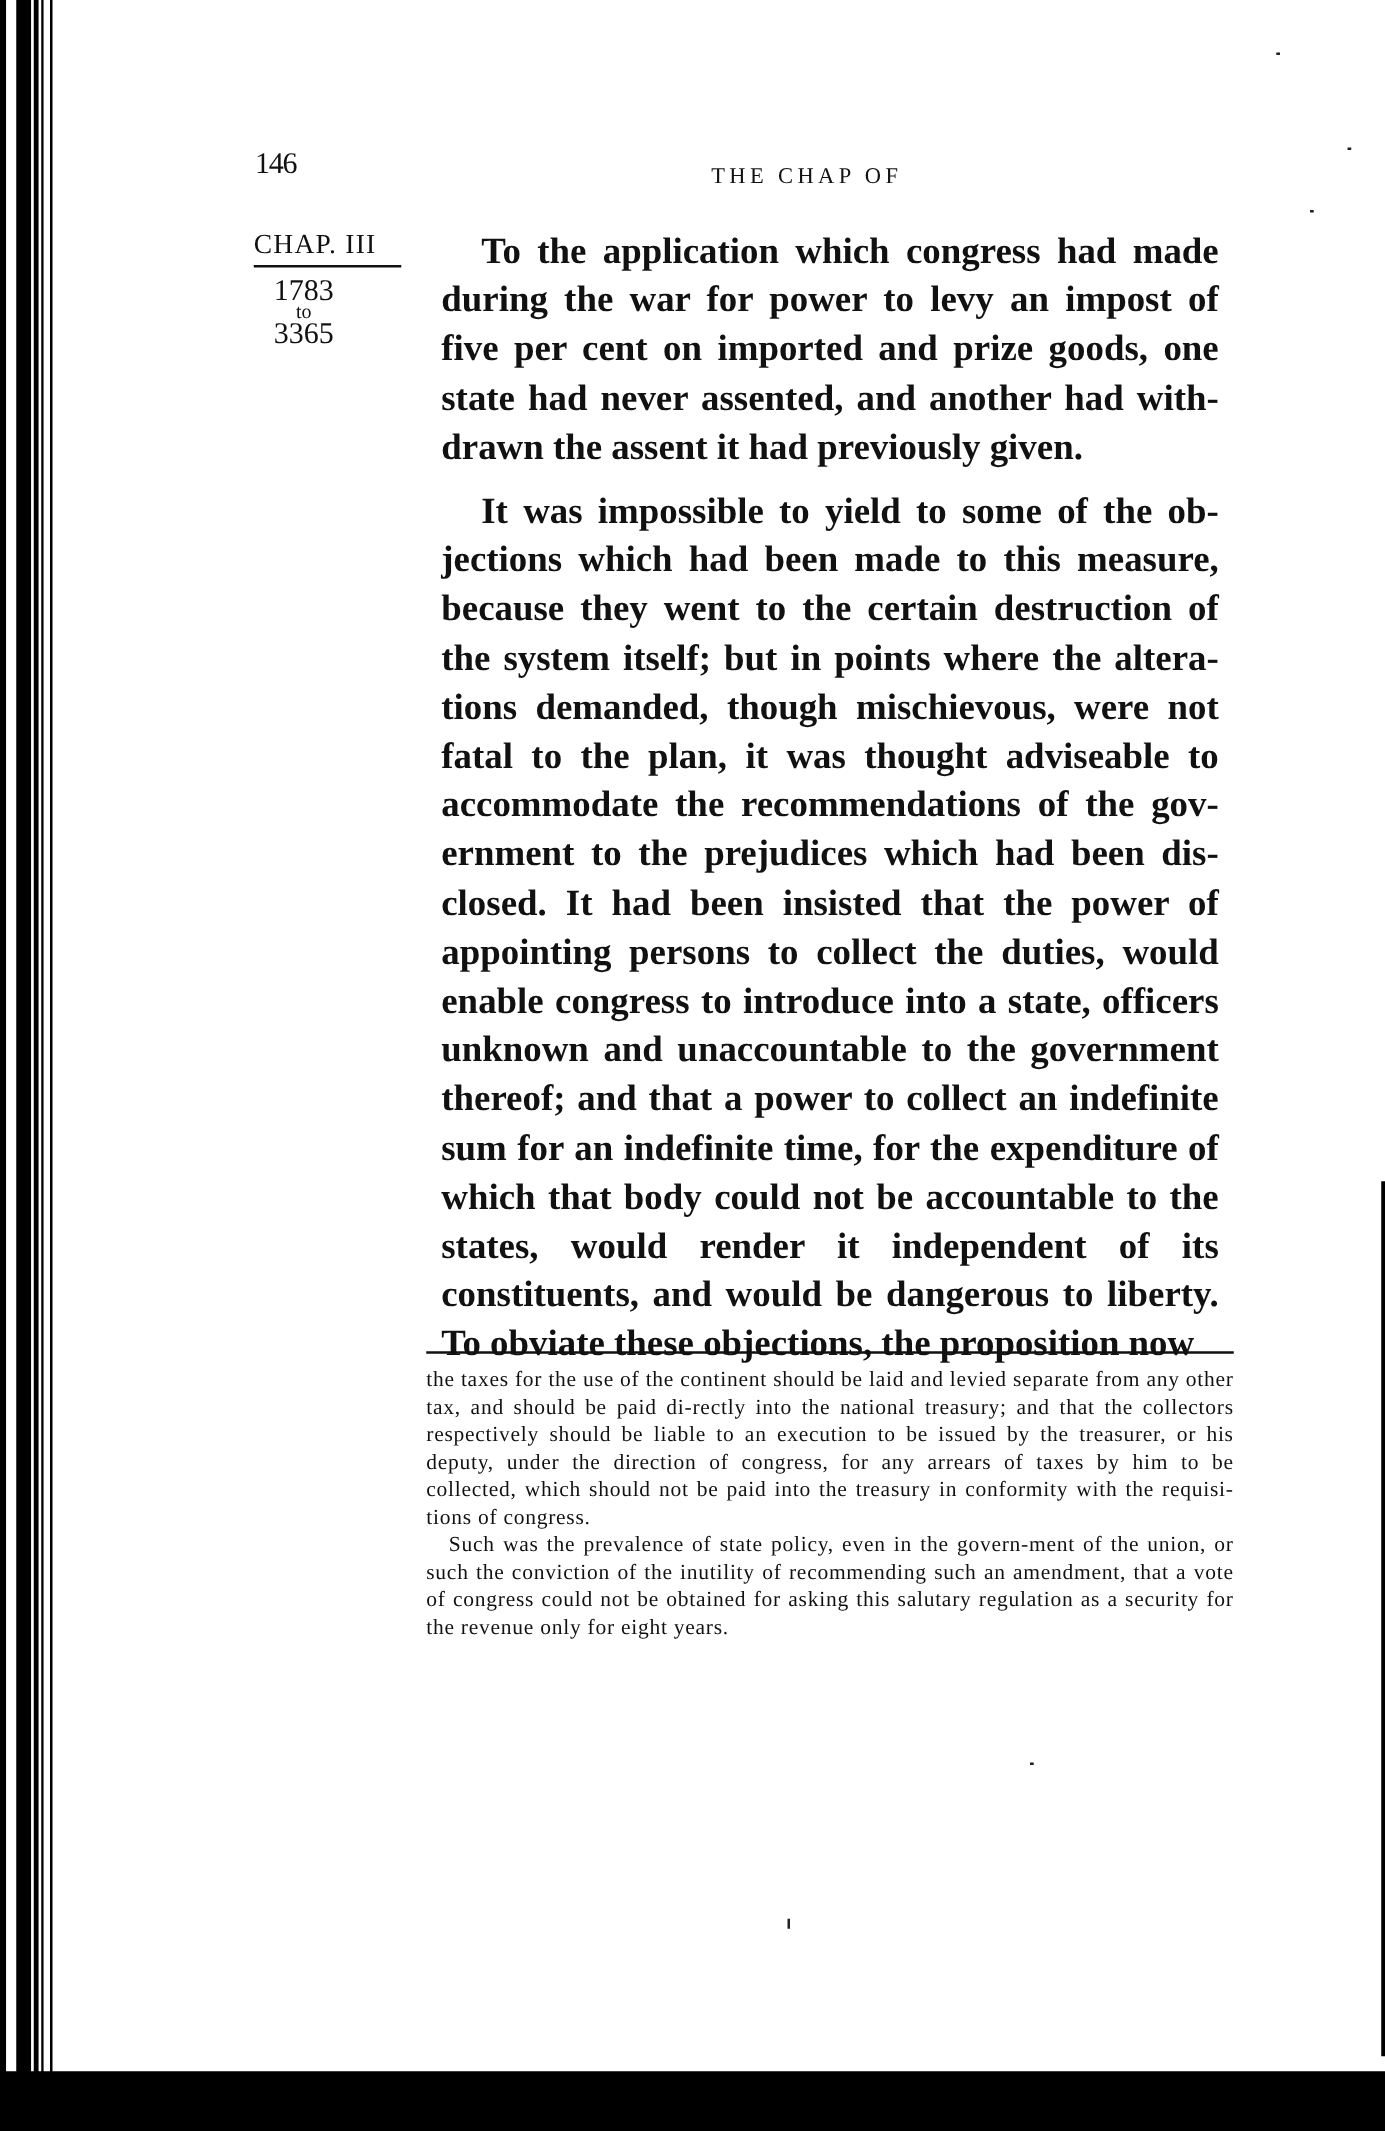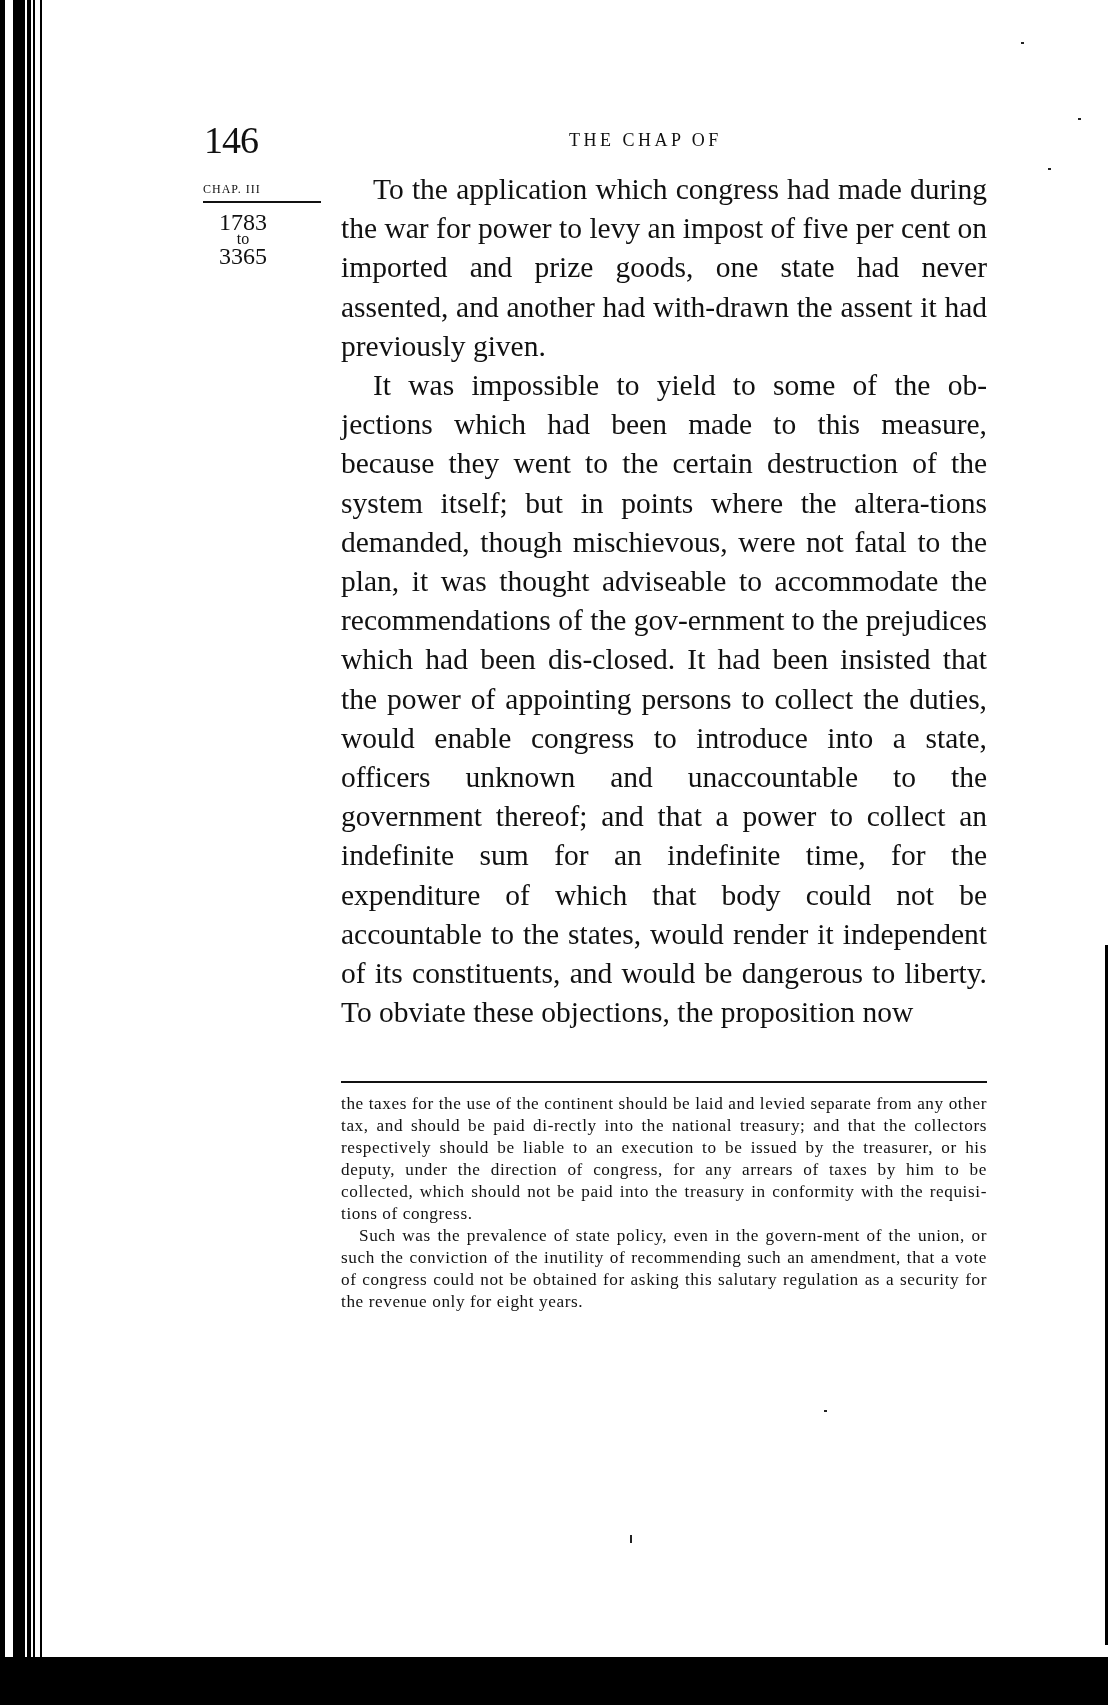--- a/index.html
+++ b/index.html
@@ -9,33 +9,33 @@
     font-family: "Liberation Serif", "DejaVu Serif", serif;
   }
   
   .binding { position: absolute; left: 0; top: 0; width: 44px; height: 1705px; }
   .binding .b { position: absolute; top: 0; height: 1705px; background: #000; }
   .binding .w { position: absolute; top: 0; height: 1705px; background: #fff; }
   
   .bottom-edge { position: absolute; left: 0; bottom: 0; width: 1108px; height: 48px; background: #000; }
   .right-edge { position: absolute; right: 0; top: 945px; width: 3px; height: 700px; background: #000; }
 
-  .page-number { position: absolute; left: 204px; top: 118px; font-size: 38px; letter-spacing: -1px; }
+  .page-number { position: absolute; left: 204px; top: 118px; font-size: 24px; letter-spacing: -1px; }
   .running-head { position: absolute; left: 569px; top: 130px; font-size: 18px; letter-spacing: 3.5px; }
 
   .margin { position: absolute; left: 203px; top: 182px; width: 118px; text-align: center; }
-  .chap { font-size: 12px; font-variant: small-caps; letter-spacing: 1px; padding-bottom: 4px; border-bottom: 2px solid #111; text-align: left; }
+  .chap { font-size: 22px; font-variant: small-caps; letter-spacing: 1px; padding-bottom: 4px; border-bottom: 2px solid #111; text-align: left; }
   .years { font-size: 24px; line-height: 22px; margin-top: 8px; width: 80px; }
   .years .to { font-size: 16px; line-height: 12px; display: block; }
 
   .main {
     position: absolute; left: 341px; top: 170px; width: 646px;
     font-size: 29.5px; line-height: 39.2px; text-align: justify;
   }
-  .main p { margin: 0; }
+  .main p { margin: 12px; font-weight: bold; }
   .main p.indent { text-indent: 32px; }
 
   .rule { position: absolute; left: 341px; top: 1081px; width: 646px; height: 2px; background: #111; }
 
   .notes {
     position: absolute; left: 341px; top: 1093px; width: 646px;
     font-size: 17.2px; line-height: 22px; text-align: justify;
     font-family: "Liberation Serif", "DejaVu Serif", serif; letter-spacing: 0.6px;
   }
   .notes p { margin: 0; }

